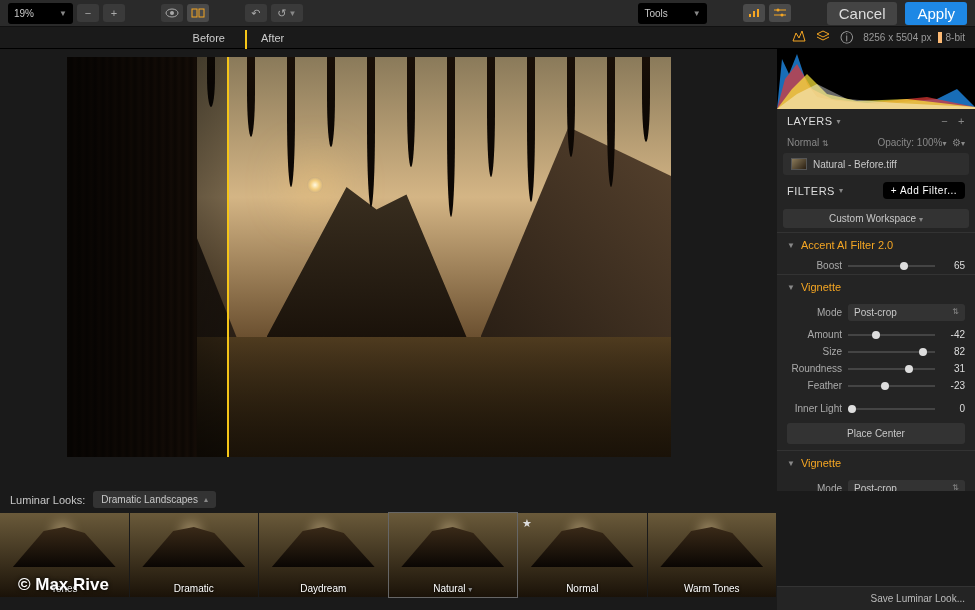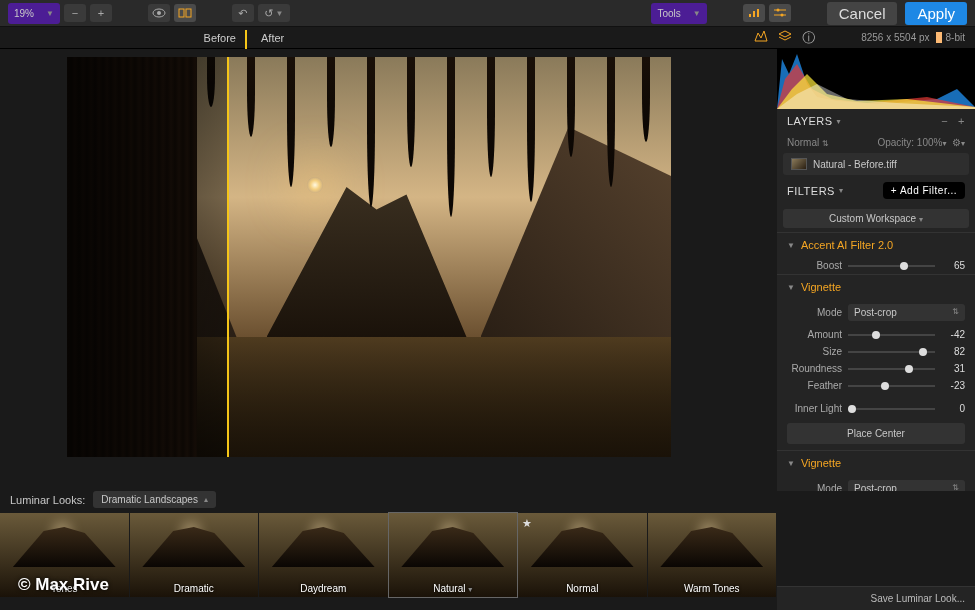--- a/index.html
+++ b/index.html
@@ -1,35 +1,35 @@
 <!DOCTYPE html>
 <html><head>
 <meta charset="utf-8">
 <style>
 * { margin:0; padding:0; box-sizing:border-box; font-family:-apple-system,Helvetica,Arial,sans-serif; }
 body { width:975px; height:610px; background:#1a1a1a; color:#c8c8c8; font-size:11px; overflow:hidden; position:relative; }
 .toolbar { height:27px; background:#2a2a2a; display:flex; align-items:center; padding:0 8px; gap:8px; border-bottom:1px solid #111; }
 .tb-group { display:flex; align-items:center; gap:4px; }
 .tb-sep { flex:0 0 20px; }
-.zoom-box { background:#4c1d95; border-radius:3px; padding:5px 6px; display:flex; align-items:center; gap:12px; font-size:10px; }
+.zoom-box { background:#000000; border-radius:3px; padding:5px 6px; display:flex; align-items:center; gap:25px; font-size:10px; }
 .sq-btn { width:22px; height:18px; background:#3a3a3a; border-radius:3px; display:flex; align-items:center; justify-content:center; cursor:pointer; color:#aaa; }
 .sq-btn.active { background:#4a4a4a; color:#f5a623; }
 .pill-btn { padding:3px 12px; border-radius:3px; font-size:15px; cursor:pointer; }
 .cancel-btn { background:#444; color:#ddd; }
 .apply-btn { background:#1e88e5; color:#fff; }
 .spacer { flex:1; }
 .chev { font-size:8px; color:#888; }
 .ba-bar { height:22px; background:#1a1a1a; display:flex; align-items:center; border-bottom:1px solid #000; }
-.ba-left { width:245px; text-align:right; padding-right:9px; font-size:11px; color:#ccc; }
+.ba-left { width:245px; text-align:right; padding-right:20px; font-size:11px; color:#ccc; }
 .ba-right { padding-left:16px; font-size:11px; color:#ccc; position:relative; }
 .ba-right::before { content:""; position:absolute; left:0; top:-2px; width:2px; height:24px; background:#f5c518; }
 .ba-icons { margin-left:auto; display:flex; align-items:center; gap:10px; padding-right:10px; }
 .ba-icon { color:#f5a623; font-size:13px; cursor:pointer; }
 .img-info { color:#999; font-size:10px; }
-.img-info .dim { border-right:6px solid #fdba74; padding-right:6px; margin-right:4px;margin-left:36px; }
+.img-info .dim { border-right:4px solid #fdba74; padding-right:6px; margin-right:4px; }
 .main { display:flex; height:442px;gap:40px; }
 .canvas { flex:1; background:#1a1a1a; position:relative; display:flex; align-items:flex-start; justify-content:center; padding-top:8px; }
 .photo { width:604px; height:400px; position:relative; background:linear-gradient(180deg,#8a7a5a 0%,#d4b585 35%,#6b5030 70%,#2a1f12 100%); overflow:hidden; }
 .mtn { position:absolute; bottom:120px; left:0; right:0; height:220px; }
 .mtn-l { position:absolute; left:-30px; bottom:0; width:200px; height:200px; background:linear-gradient(135deg,#4a3a28,#2a1f15); clip-path:polygon(0 100%,0 20%,60% 0,100% 100%); }
 .mtn-r { position:absolute; right:-30px; bottom:0; width:220px; height:210px; background:linear-gradient(225deg,#5a4530,#2a1f15); clip-path:polygon(0 100%,40% 0,100% 30%,100% 100%); }
 .mtn-c { position:absolute; left:200px; bottom:0; width:200px; height:150px; background:linear-gradient(180deg,#3a2f20,#1a120a); clip-path:polygon(0 100%,40% 0,55% 15%,70% 5%,100% 100%); }
 .sun { position:absolute; left:240px; top:120px; width:16px; height:16px; background:radial-gradient(circle,#fff8e0,#f5d080 40%,transparent 70%); border-radius:50%; box-shadow:0 0 40px 20px rgba(245,200,120,.35); }
 .fronds { position:absolute; top:0; left:0; right:0; height:180px; pointer-events:none; }
 .frond { position:absolute; top:-10px; width:8px; background:linear-gradient(180deg,#1a1008,#0a0603); border-radius:0 0 50% 50%; }

